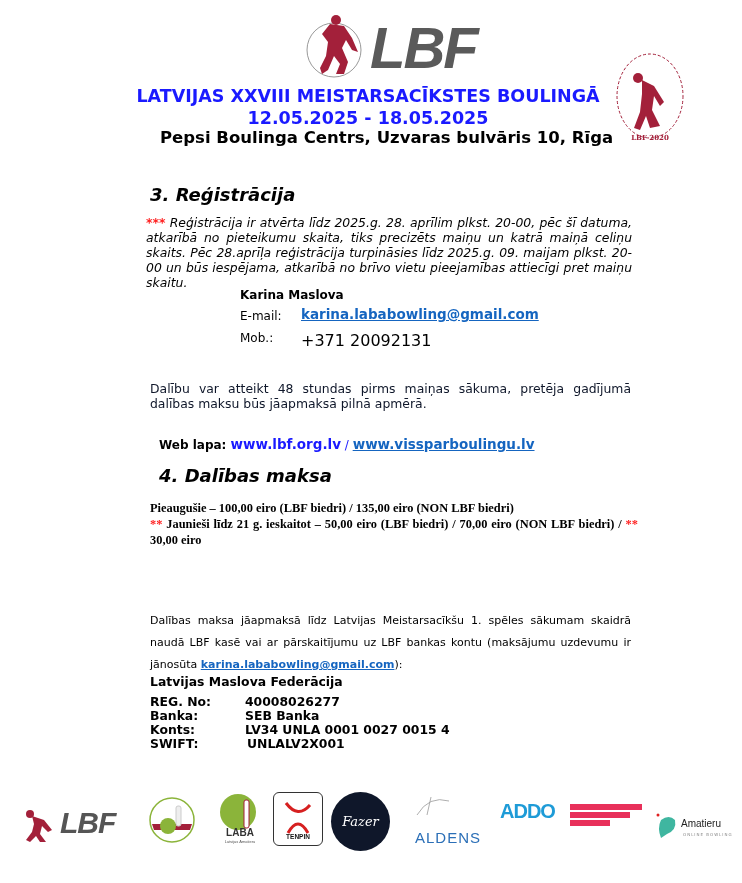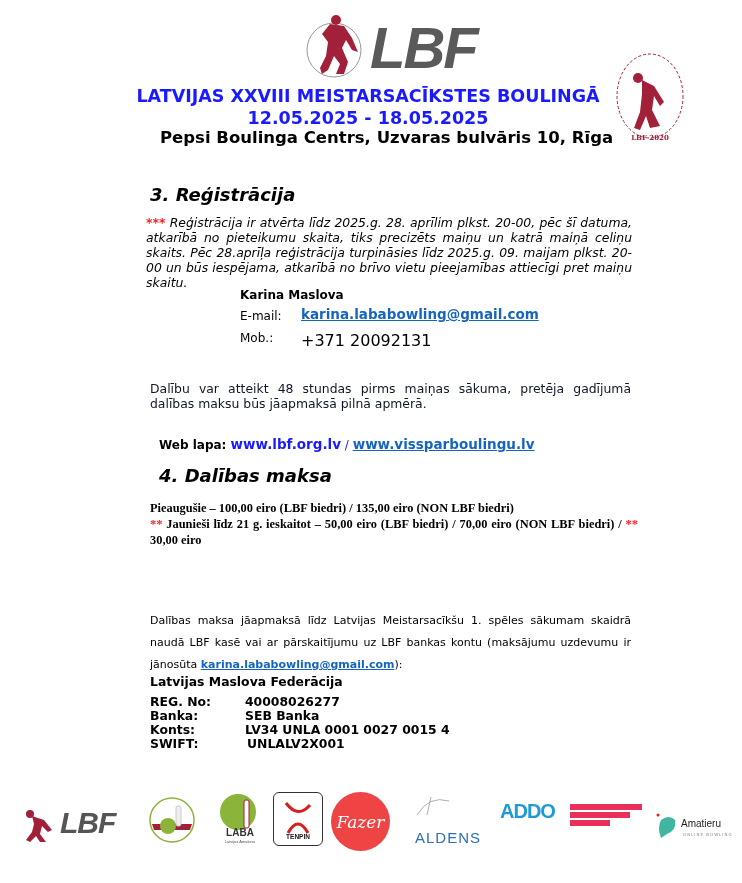--- a/index.html
+++ b/index.html
@@ -54,21 +54,21 @@
   #bank .v { position: absolute; left: 87px; margin-left: 8px; }
   #bank .row.swift .v { left: 89px; }
 
   
   .spon { position: absolute; }
   #sp-lbf { left: 20px; top: 806px; width: 110px; height: 38px; }
   #sp-lbf .t { position: absolute; left: 40px; top: 0px; font-family: "Liberation Sans", sans-serif; font-weight: bold; font-style: italic; font-size: 30px; color: #555; letter-spacing: -1px; }
   #sp-vissp { left: 142px; top: 790px; width: 60px; height: 56px; }
   #sp-laba { left: 214px; top: 792px; width: 52px; height: 54px; }
   #sp-tenpin { left: 273px; top: 792px; width: 50px; height: 54px; border: 1px solid #333; border-radius: 6px; box-sizing: border-box; }
-  #sp-fazer { left: 331px; top: 792px; width: 59px; height: 59px; border-radius: 50%; background: #ef4444; color: #fff; font-style: italic; font-family: "DejaVu Serif", serif; font-size: 17px; display: flex; align-items: center; justify-content: center; }
+  #sp-fazer { left: 331px; top: 792px; width: 59px; height: 59px; border-radius: 50%; background: #0f172a; color: #fff; font-style: italic; font-family: "DejaVu Serif", serif; font-size: 13px; display: flex; align-items: center; justify-content: center; }
   #sp-aldens { left: 405px; top: 795px; width: 80px; height: 40px; }
   #sp-aldens .t { position: absolute; left: 10px; top: 18px; color: #2b6fb7; font-size: 15px; letter-spacing: 1px; font-family: "Liberation Sans", sans-serif; margin-top: 16px; }
   #sp-addo { left: 500px; top: 800px; width: 145px; height: 30px; }
   #sp-addo .t { position: absolute; left: 0; top: 0; color: #1e9bd7; font-weight: bold; font-size: 20px; font-family: "Liberation Sans", sans-serif; letter-spacing: -1px; }
   #sp-addo .bar { position: absolute; left: 70px; height: 6px; background: #e8305a; }
   #sp-tpc { left: 655px; top: 812px; width: 85px; height: 30px; }
   #sp-tpc .t { position: absolute; left: 26px; top: 6px; font-size: 10px; color: #222; font-family: "Liberation Sans", sans-serif; }
   #sp-tpc .s { position: absolute; left: 28px; top: 20px; font-size: 4px; color: #888; letter-spacing: 1px; }
 </style>
 </head>

